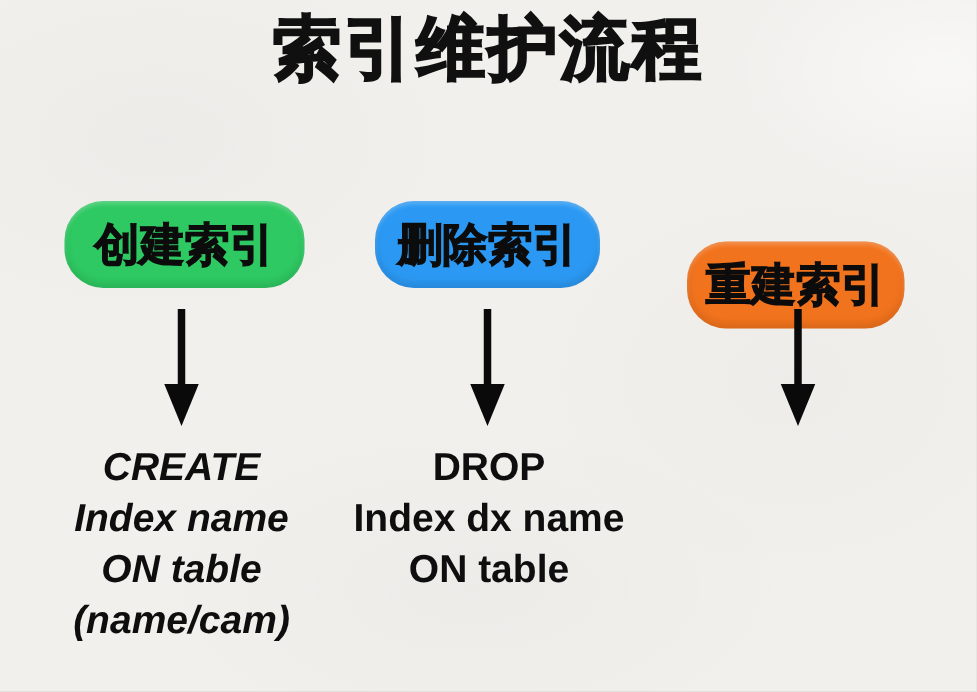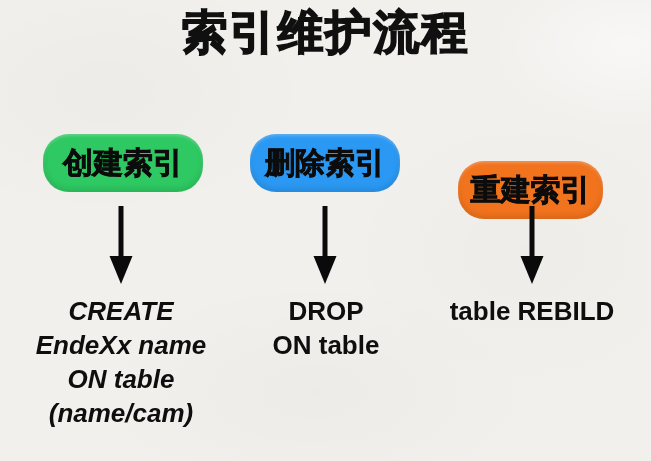--- a/index.html
+++ b/index.html
@@ -107,27 +107,27 @@
     <rect x="11.5" y="2" width="5" height="53" fill="#0a0a0a"></rect>
     <polygon points="2.5,52 25.5,52 14,80" fill="#0a0a0a"></polygon>
   </svg>
   <svg class="arrow arrow-3" viewBox="0 0 28 82">
     <rect x="11.5" y="2" width="5" height="53" fill="#0a0a0a"></rect>
     <polygon points="2.5,52 25.5,52 14,80" fill="#0a0a0a"></polygon>
   </svg>
 
   <div class="code-block code-1">
     <div>CREATE</div>
-    <div>EndeXx name</div>
+    <div>Index name</div>
     <div>ON table</div>
     <div>(name/cam)</div>
   </div>
 
   <div class="code-block code-2">
     <div>DROP</div>
+    <div>Index dx name</div>
     <div>ON table</div>
   </div>
 
   <div class="code-block code-3">
-    <div>table REBILD</div>
   </div>
 
 </div>
 
 </body></html>

